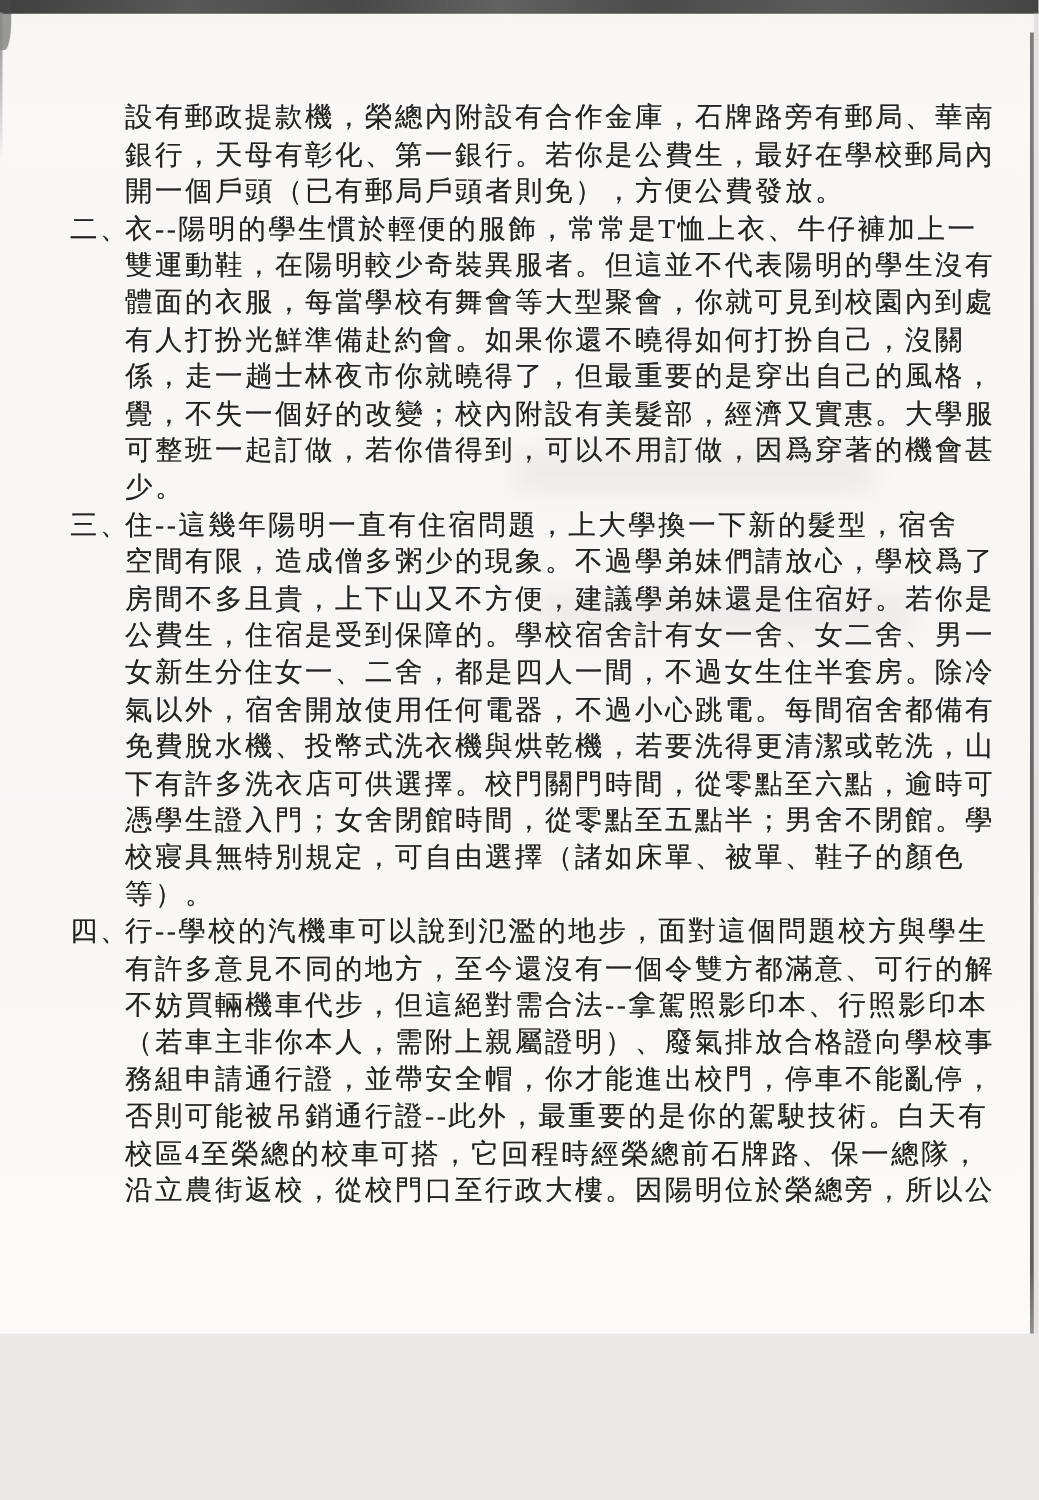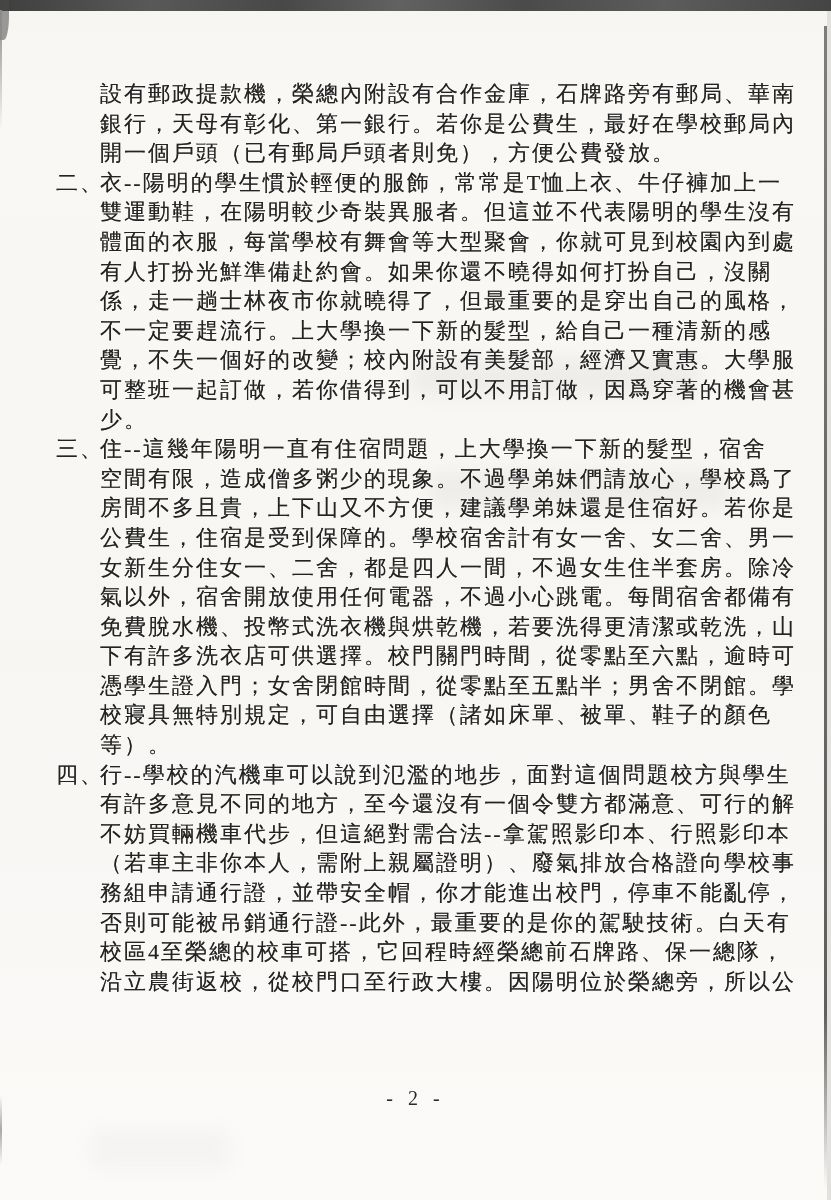--- a/index.html
+++ b/index.html
@@ -4,21 +4,21 @@
 <style>
   html, body {
     margin: 0;
     padding: 0;
     background: #e9e8e5;
     font-family: "Liberation Serif", "DejaVu Serif", serif;
   }
   .scan-page {
     position: relative;
     width: 831px;
-    height: 1200px;
+    height: 1067px;
     margin: 0 auto;
     background:
       linear-gradient(180deg, #f6f5f2 0%, #f9f8f5 8%, #f7f6f3 55%, #fbfaf8 100%);
     overflow: hidden;
   }
   
   .top-edge {
     position: absolute;
     top: 0; left: 0;
     width: 100%; height: 11px;
@@ -125,21 +125,20 @@
       <div class="line">開一個戶頭（已有郵局戶頭者則免），方便公費發放。</div>
     </div>
 
     <div class="block">
       <span class="sec-label">二、</span>
       <div class="line">衣--陽明的學生慣於輕便的服飾，常常是T恤上衣、牛仔褲加上一</div>
       <div class="line">雙運動鞋，在陽明較少奇裝異服者。但這並不代表陽明的學生沒有</div>
       <div class="line">體面的衣服，每當學校有舞會等大型聚會，你就可見到校園內到處</div>
       <div class="line">有人打扮光鮮準備赴約會。如果你還不曉得如何打扮自己，沒關</div>
       <div class="line">係，走一趟士林夜市你就曉得了，但最重要的是穿出自己的風格，</div>
-      <div class="line">不一定要趕流行。上大學換一下新的髮型，給自己一種清新的感</div>
       <div class="line">覺，不失一個好的改變；校內附設有美髮部，經濟又實惠。大學服</div>
       <div class="line">可整班一起訂做，若你借得到，可以不用訂做，因爲穿著的機會甚</div>
       <div class="line">少。</div>
     </div>
 
     <div class="block">
       <span class="sec-label">三、</span>
       <div class="line">住--這幾年陽明一直有住宿問題，上大學換一下新的髮型，宿舍</div>
       <div class="line">空間有限，造成僧多粥少的現象。不過學弟妹們請放心，學校爲了</div>
       <div class="line">房間不多且貴，上下山又不方便，建議學弟妹還是住宿好。若你是</div>

